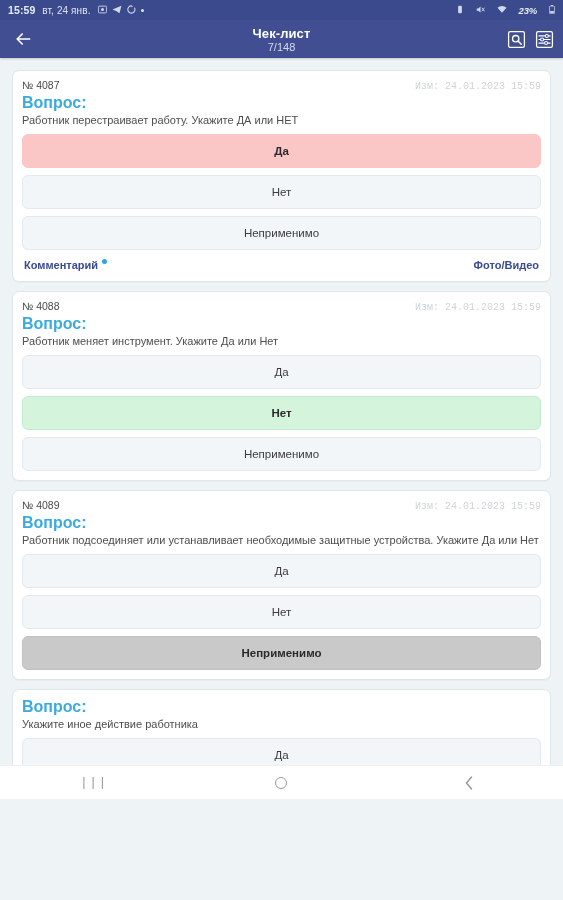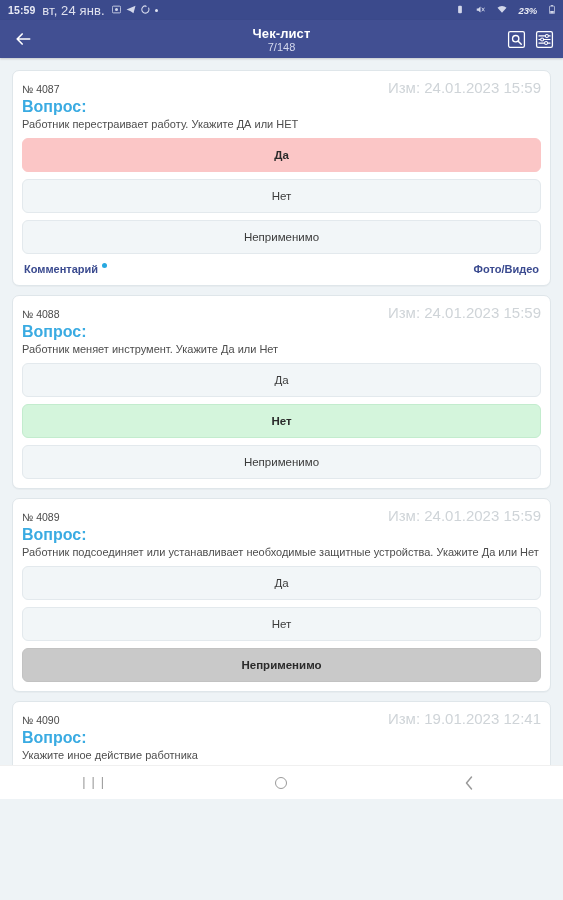--- a/index.html
+++ b/index.html
@@ -27,21 +27,21 @@
     background: #3b4a8c;
     color: #e8eaf4;
     display: flex;
     align-items: center;
     padding: 0 8px;
     font-size: 10.5px;
     flex: 0 0 auto;
     letter-spacing: .1px;
   }
   .sb-time { font-weight: bold; margin-right: 7px; font-size: 10.5px; }
-  .sb-date { font-size: 13px; margin-right: 7px; opacity: .95; }
+  .sb-date { font-size: 10px; margin-right: 7px; opacity: .95; }
   .sb-icons-left { display: flex; align-items: center; gap: 5px; }
   .sb-spacer { flex: 1 1 auto; }
   .sb-icons-right { display: flex; align-items: center; gap: 12px; font-size: 9px; font-style: italic; }
   .sb-ico { display: inline-block; line-height: 1; font-size: 10px; opacity: .92; }
   .sb-dot { width: 3px; height: 3px; border-radius: 50%; background: #dfe3f2; display:inline-block; }
   .sb-pct { font-size: 9.5px; font-weight: bold; letter-spacing: -.2px; }
 
   
   .appbar {
     height: 38px;
@@ -121,23 +121,24 @@
     display: flex;
     align-items: baseline;
     justify-content: space-between;
     margin-bottom: 2px;
   }
   .card-num {
     font-size: 10.5px;
     color: #4a4a4a;
   }
   .card-date {
-    font-size: 15px;
+    font-size: 10px;
     color: #cfd4d8;
     white-space: nowrap;
+    font-family: Liberation Mono, monospace;
   }
 
   .q-label {
     font-size: 16px;
     color: #3aabe2;
     font-weight: bold;
     margin-bottom: 1px;
   }
   .q-text {
     font-size: 11px;
@@ -360,24 +361,20 @@
         <span class="card-date">Изм: 24.01.2023 15:59</span>
       </div>
       <div class="q-label">Вопрос:</div>
       <div class="q-text">Работник подсоединяет или устанавливает необходимые защитные устройства. Укажите Да или Нет</div>
       <button class="opt">Да</button>
       <button class="opt">Нет</button>
       <button class="opt sel-na">Неприменимо</button>
     </div>
 
     <div class="card">
-      <div class="card-top">
-        <span class="card-num">№ 4090</span>
-        <span class="card-date">Изм: 19.01.2023 12:41</span>
-      </div>
       <div class="q-label">Вопрос:</div>
       <div class="q-text">Укажите иное действие работника</div>
       <button class="opt">Да</button>
     </div>
 
   </div>
 
   <div class="navbar">
     <div class="nav-btn">
       <span class="nav-recents">|||</span>

